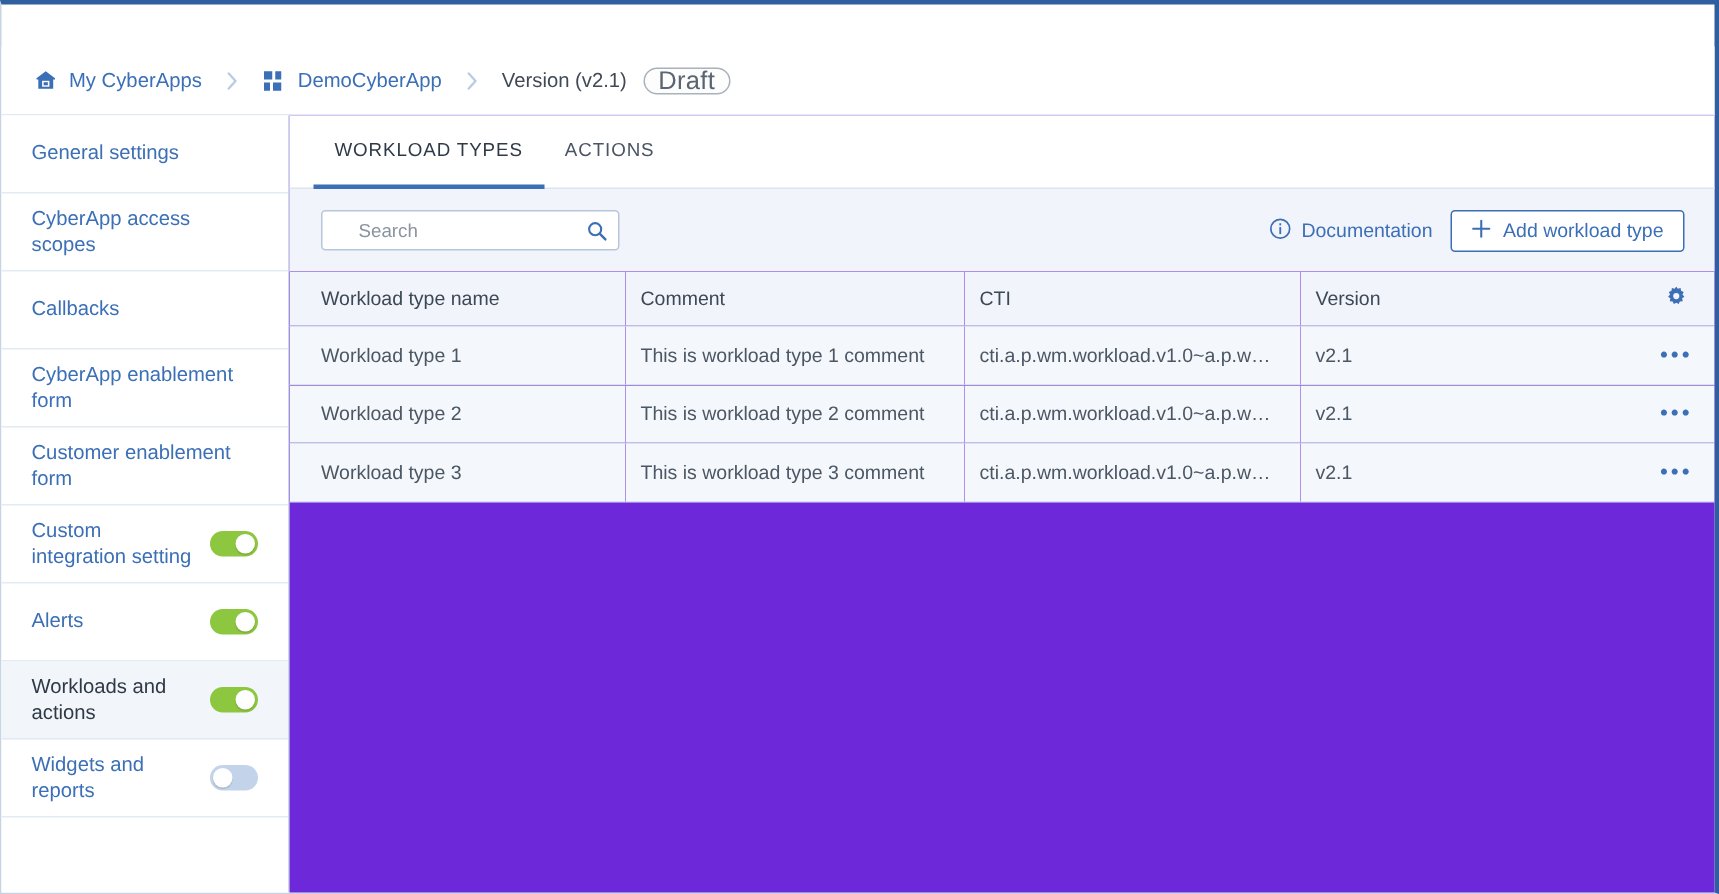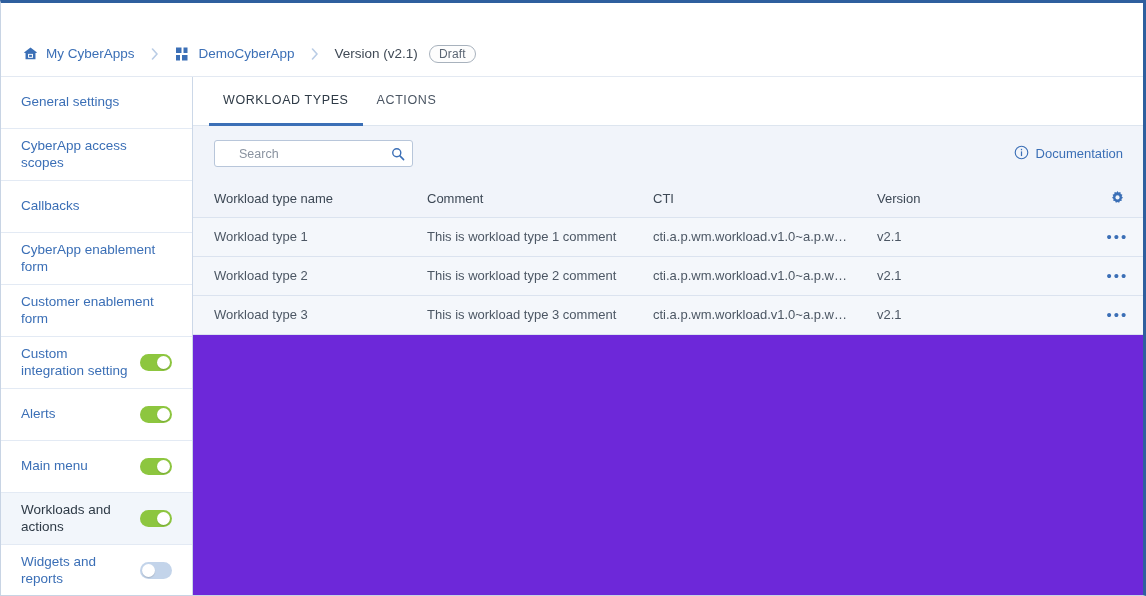--- a/index.html
+++ b/index.html
@@ -61,21 +61,21 @@
   }
   .badge-draft {
     margin-left: 11px;
     display: inline-flex;
     align-items: center;
     justify-content: center;
     height: 18px;
     padding: 0 9px;
     border: 1px solid #a8b2bd;
     border-radius: 10px;
-    font-size: 12px;
+    font-size: 17px;
     color: #5a6573;
     letter-spacing: .2px;
     background: #fdfdfd;
   }
 
   
   .body-split { flex: 1; display: flex; min-height: 0; }
 
   
   .sidebar {
@@ -346,26 +346,20 @@
           </span>
       </div>
 
       <div class="side-item">
         <span class="side-label">Alerts</span>
         <span class="switch on">
             <span class="knob"></span>
           </span>
       </div>
 
-      <div class="side-item">
-        <span class="side-label">Main menu</span>
-        <span class="switch on">
-            <span class="knob"></span>
-          </span>
-      </div>
 
       <div class="side-item active">
         <span class="side-label">Workloads and actions</span>
         <span class="switch on">
             <span class="knob"></span>
           </span>
       </div>
 
       <div class="side-item">
         <span class="side-label">Widgets and reports</span>
@@ -403,20 +397,28 @@
           <span>
             <svg width="15" height="15" viewBox="0 0 16 16">
               <circle cx="8" cy="8" r="6.7" fill="none" stroke="#3b6fb6" stroke-width="1.2"></circle>
               <rect x="7.35" y="6.8" width="1.3" height="5" fill="#3b6fb6"></rect>
               <rect x="7.35" y="4.1" width="1.3" height="1.5" fill="#3b6fb6"></rect>
             </svg>
           </span>
           <span>Documentation</span>
         </div>
 
+        <button class="btn-add">
+          <span>
+            <svg width="13" height="13" viewBox="0 0 14 14">
+              <path d="M7 1.2v11.6M1.2 7h11.6" stroke="#3b6fb6" stroke-width="1.5" stroke-linecap="round"></path>
+            </svg>
+          </span>
+          <span>Add workload type</span>
+        </button>
       </div>
 
       <div class="table-wrap">
         <table class="grid">
           <thead>
             <tr>
               <th class="c-name">Workload type name</th>
               <th class="c-comm">Comment</th>
               <th class="c-cti">CTI</th>
               <th class="c-ver">Version</th>

